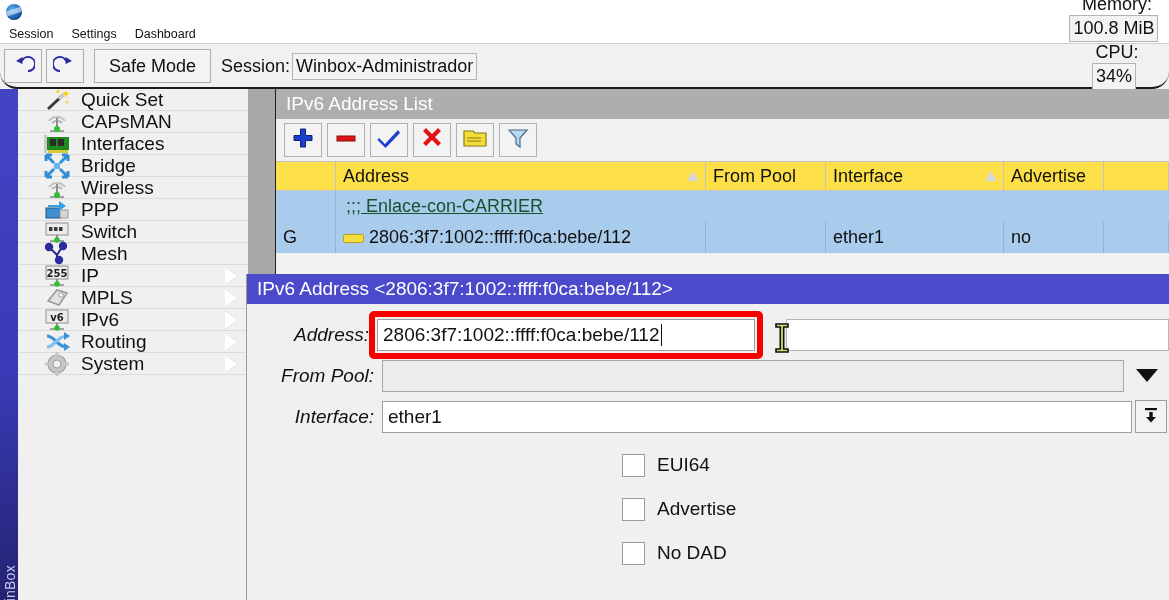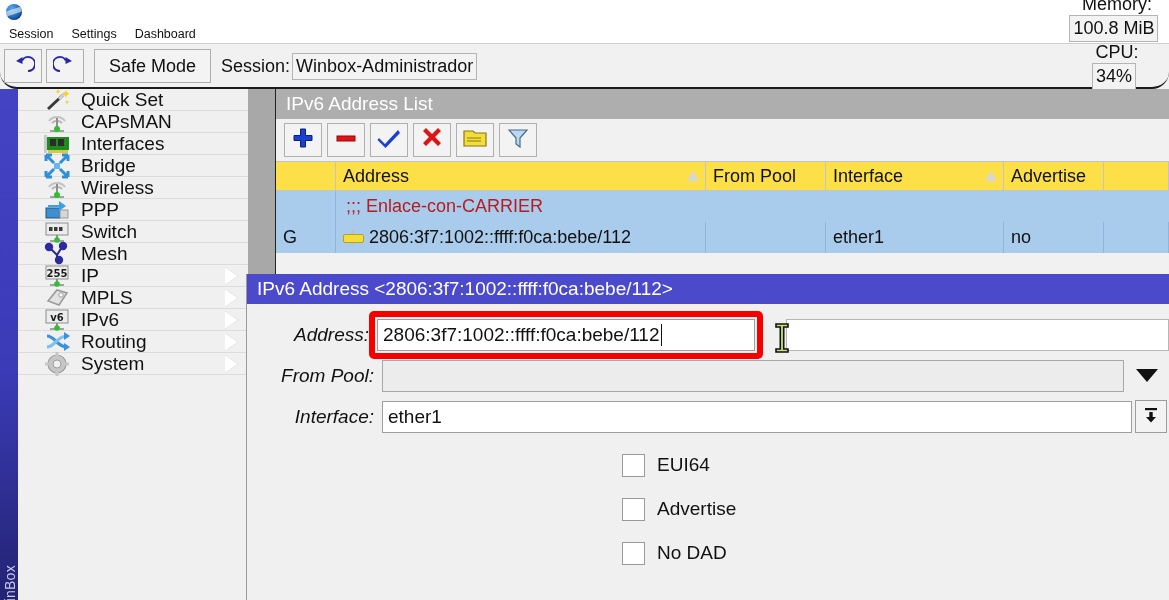--- a/index.html
+++ b/index.html
@@ -154,21 +154,21 @@
     width: 0; height: 0; border-left: 6px solid transparent;
     border-right: 6px solid transparent; border-bottom: 10px solid #d6d6d6;
   }
   .list-row { display: flex; height: 31px; align-items: stretch; background: #a9cbec; }
   .list-row .td {
     display: flex; align-items: center; padding-left: 7px;
     border-right: 1px solid #8fb6da;
   }
   .row-comment { display: flex; height: 31px; background: #a9cbec; align-items: center; }
   .row-comment .flagcol { width: 60px; border-right: 1px solid #8fb6da; height: 100%; }
-  .row-comment .ctext { padding-left: 10px; font-size: 18px; color: #b91c1c; }
+  .row-comment .ctext { padding-left: 10px; font-size: 18px; color: #14532d; text-decoration: underline; }
   .addr-icon {
     width: 19px; height: 13px; flex: 0 0 19px; margin-right: 7px; position: relative;
   }
   .addr-icon::before {
     content: ""; position: absolute; left: 8px; top: 0; width: 3px; height: 13px;
     background: #bdbdbd;
   }
   .addr-icon::after {
     content: ""; position: absolute; left: 0; top: 3px; width: 19px; height: 7px;
     background: #f2dd3a; border: 1px solid #b9a21b; border-radius: 2px;

